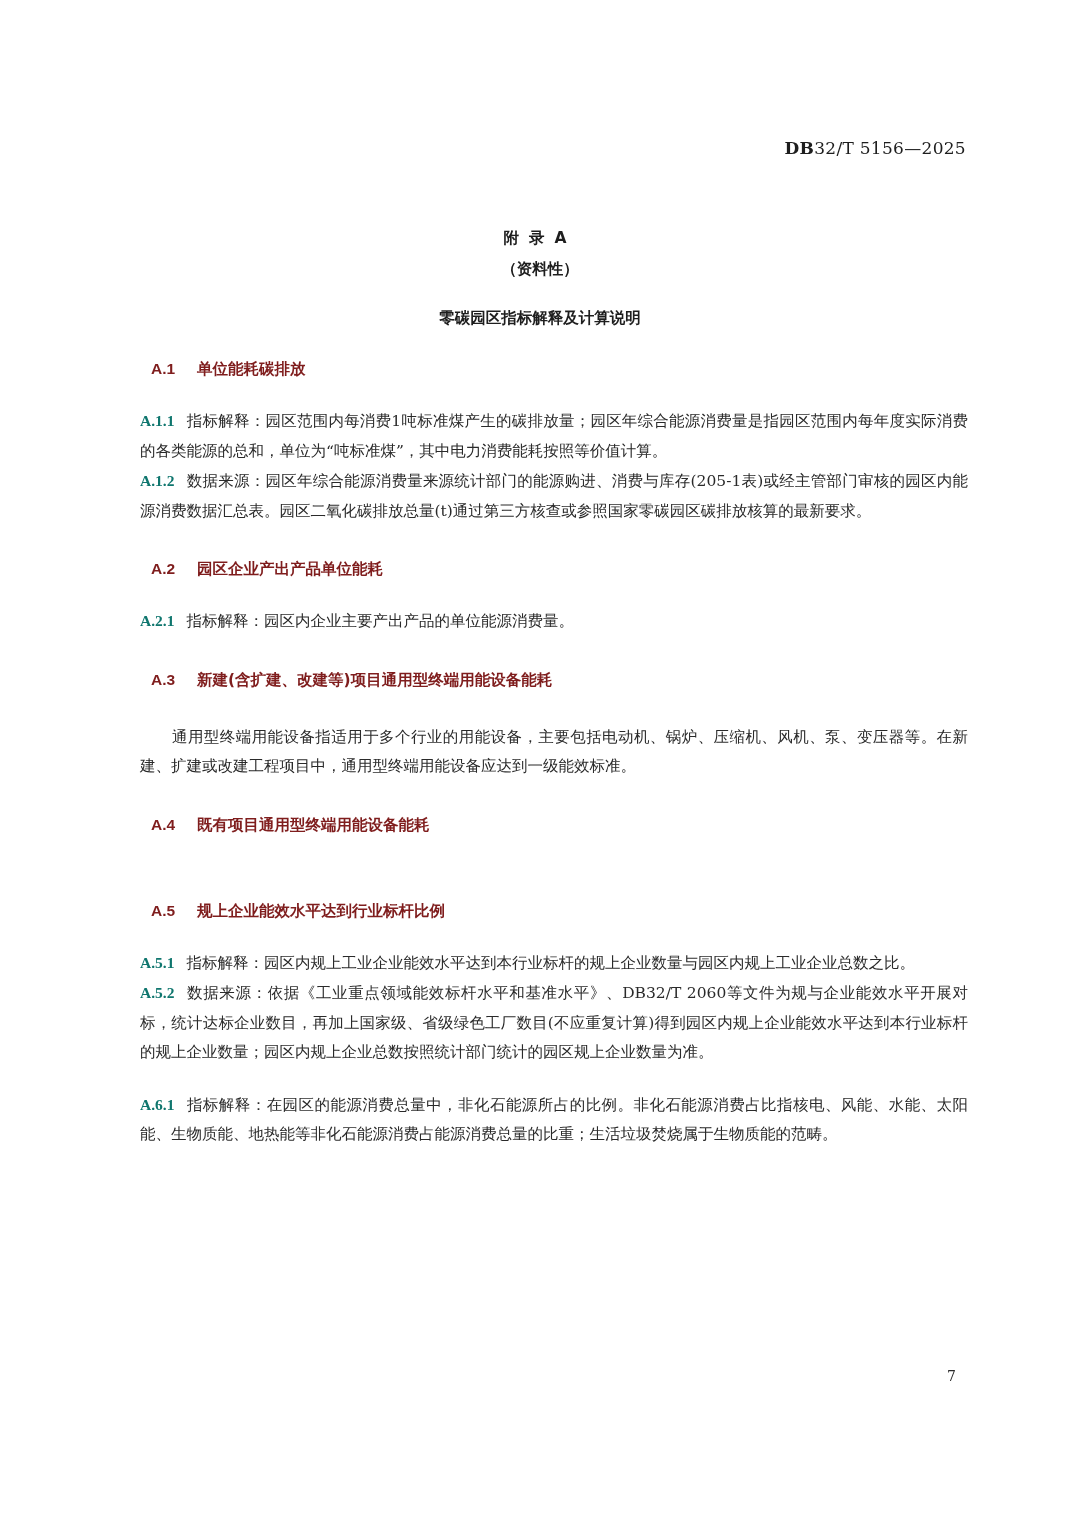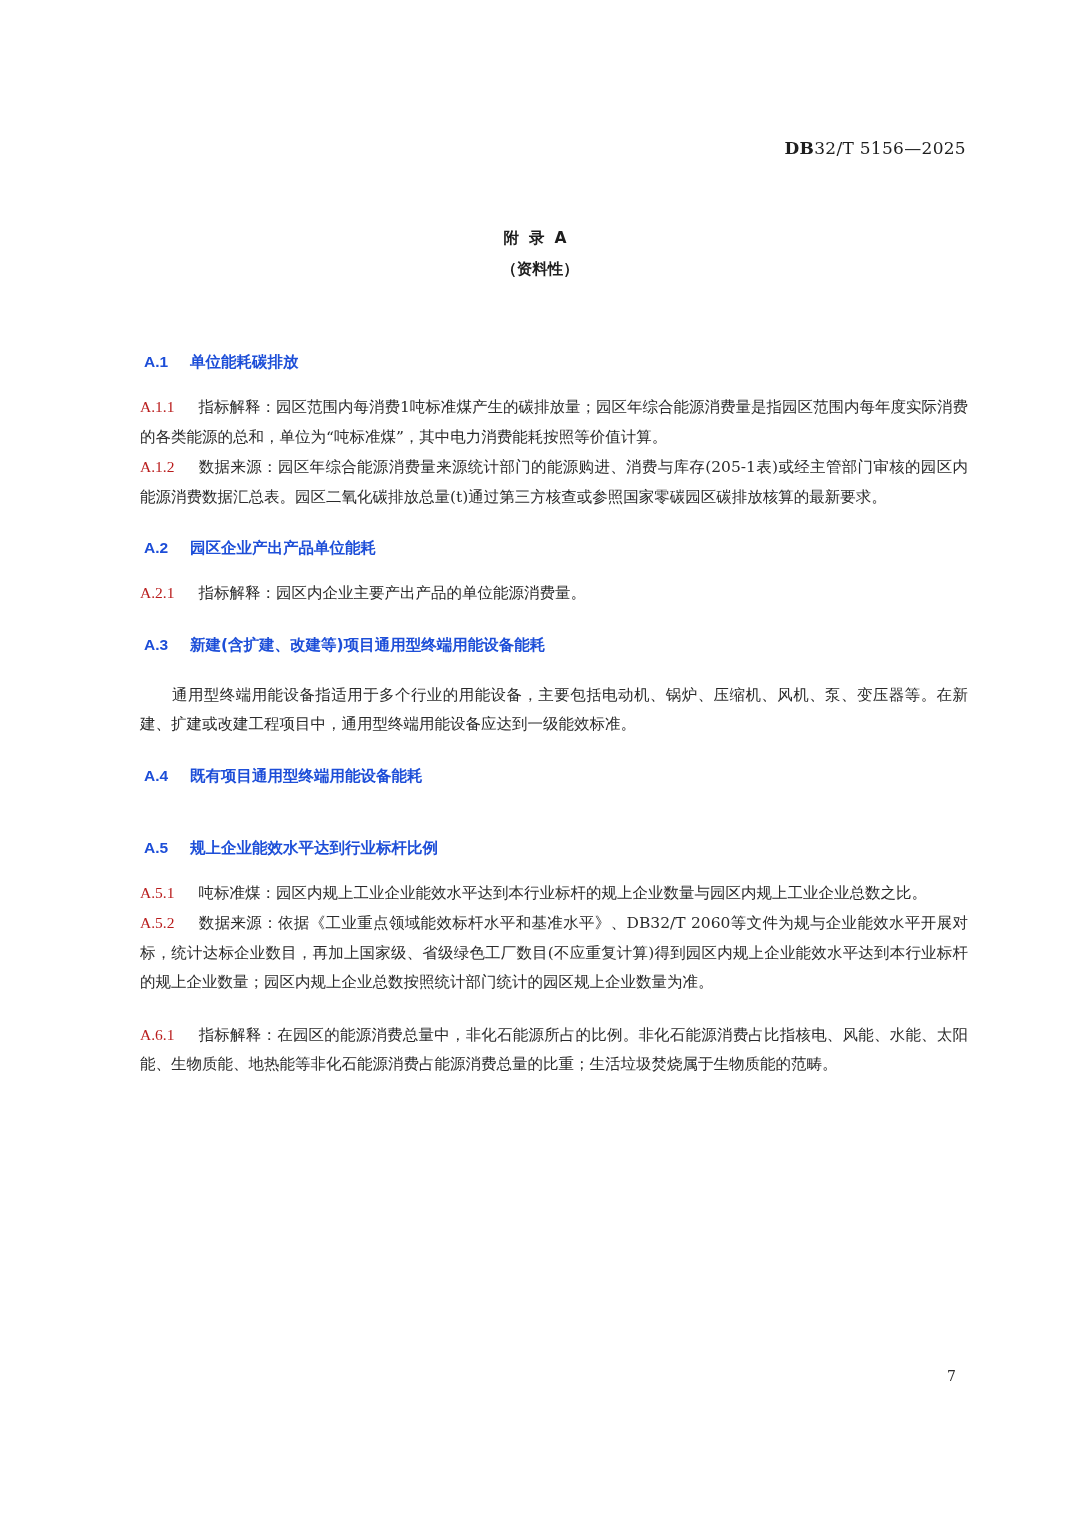--- a/index.html
+++ b/index.html
@@ -13,43 +13,44 @@
       font-size: 17px; letter-spacing: 0.3px; color: #1e1e1e;
     }
     .std-code b { font-weight: bold; }
     .title-block { position: absolute; top: 228px; left: 0; width: 1080px; text-align: center; }
     .title-block div { font-family: "DejaVu Sans", "Liberation Sans", sans-serif; font-weight: bold; font-size: 15.5px; color: #1e1e1e; }
     .t1 { letter-spacing: 10px; margin-bottom: 10px; }
     .t2 { margin-bottom: 28px; }
     .content { position: absolute; left: 140px; width: 828px; top: 340px; }
     .sec-h {
       font-family: "DejaVu Sans", "Liberation Sans", sans-serif;
-      font-weight: bold; font-size: 15.5px; color: #1d4ed8;
-      margin: 4px; height: 36px; line-height: 36px;
+      font-weight: bold; font-size: 15.5px; color: #7f1d1d;
+      margin: 11px; height: 36px; line-height: 36px;
     }
     .sec-h .num { display: inline-block; width: 46px; font-family: "Liberation Sans", sans-serif; }
     .para {
       font-size: 15.5px; line-height: 29.5px; margin: 0; text-align: justify; color: #2a2a2a;
     }
-    .para .num { font-weight: normal; font-family: "Liberation Serif", serif; margin-right: 24px; color: #b91c1c; }
+    .para .num { font-weight: bold; font-family: "Liberation Serif", serif; margin-right: 12px; color: #0f766e; }
     .indent { text-indent: 32px; }
     .gap-sm { height: 8px; }
     .gap-md { height: 14px; }
     .page-num { position: absolute; top: 1368px; right: 124px; font-size: 14px; color: #2a2a2a; }
   </style>
 </head>
 <body>
 
 <div class="std-code">
   <b>DB</b><span>32/T  5156—2025</span>
 </div>
 
 <div class="title-block">
   <div class="t1">附录A</div>
   <div class="t2">（资料性）</div>
+  <div class="t3">零碳园区指标解释及计算说明</div>
 </div>
 
 <div class="content">
 
   <div class="sec-h">
     <span class="num">A.1</span><span>单位能耗碳排放</span>
   </div>
   <div class="gap-sm"></div>
   <p class="para"><span class="num">A.1.1</span><span>指标解释：园区范围内每消费1吨标准煤产生的碳排放量；园区年综合能源消费量是指园区范围内每年度实际消费的各类能源的总和，单位为“吨标准煤”，其中电力消费能耗按照等价值计算。</span></p>
   <p class="para"><span class="num">A.1.2</span><span>数据来源：园区年综合能源消费量来源统计部门的能源购进、消费与库存(205-1表)或经主管部门审核的园区内能源消费数据汇总表。园区二氧化碳排放总量(t)通过第三方核查或参照国家零碳园区碳排放核算的最新要求。</span></p>
@@ -72,21 +73,21 @@
   <div class="sec-h">
     <span class="num">A.4</span><span>既有项目通用型终端用能设备能耗</span>
   </div>
   <div class="gap-md"></div>
   <div class="gap-md"></div>
 
   <div class="sec-h">
     <span class="num">A.5</span><span>规上企业能效水平达到行业标杆比例</span>
   </div>
   <div class="gap-sm"></div>
-  <p class="para"><span class="num">A.5.1</span><span>吨标准煤：园区内规上工业企业能效水平达到本行业标杆的规上企业数量与园区内规上工业企业总数之比。</span></p>
+  <p class="para"><span class="num">A.5.1</span><span>指标解释：园区内规上工业企业能效水平达到本行业标杆的规上企业数量与园区内规上工业企业总数之比。</span></p>
   <p class="para"><span class="num">A.5.2</span><span>数据来源：依据《工业重点领域能效标杆水平和基准水平》、DB32/T 2060等文件为规与企业能效水平开展对标，统计达标企业数目，再加上国家级、省级绿色工厂数目(不应重复计算)得到园区内规上企业能效水平达到本行业标杆的规上企业数量；园区内规上企业总数按照统计部门统计的园区规上企业数量为准。</span></p>
   <div class="gap-md"></div>
 
   <div class="gap-sm"></div>
   <p class="para"><span class="num">A.6.1</span><span>指标解释：在园区的能源消费总量中，非化石能源所占的比例。非化石能源消费占比指核电、风能、水能、太阳能、生物质能、地热能等非化石能源消费占能源消费总量的比重；生活垃圾焚烧属于生物质能的范畴。</span></p>
 </div>
 
 <div class="page-num">7</div>
 
 </body></html>

